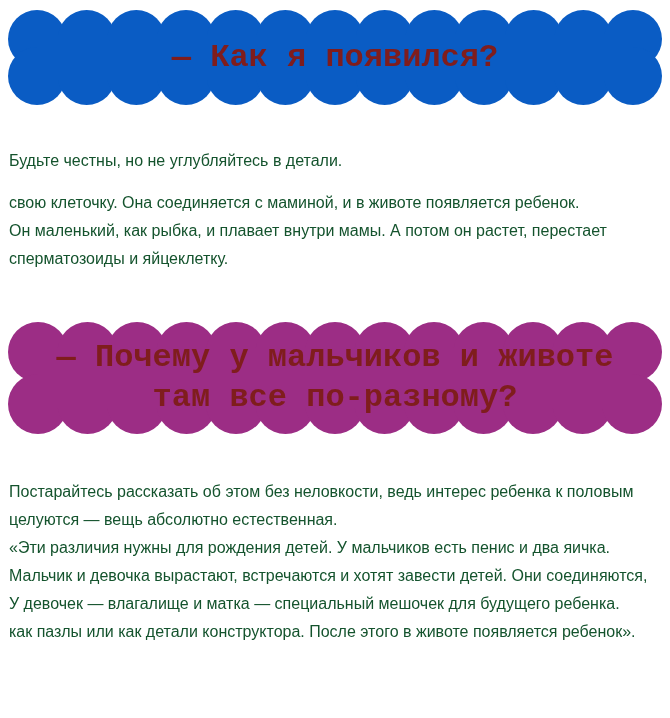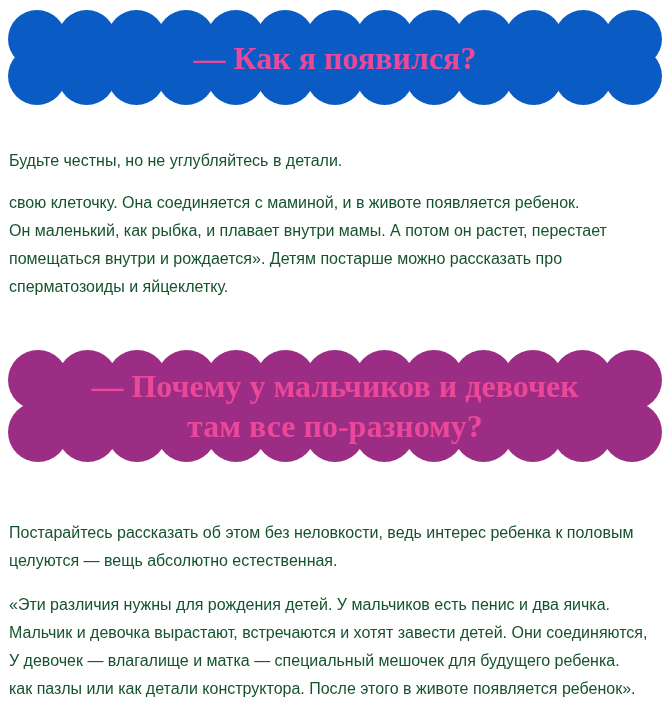--- a/index.html
+++ b/index.html
@@ -22,40 +22,40 @@
     text-align: center;
   }
   .banner .cloud-svg {
     position: absolute;
     left: 0;
     top: 0;
   }
   .banner-title {
     position: relative;
     z-index: 1;
-    font-family: Liberation Serif, serif;
+    font-family: Liberation Mono, monospace;
     font-weight: bold;
     font-size: 32px;
     line-height: 40px;
-    color: #ec4899;
+    color: #7f1d1d;
   }
   #banner-birth { margin-top: 10px; height: 95px; }
   #banner-difference { margin-top: 49px; height: 112px; }
   .body-text {
     margin-left: 9px;
     margin-right: 9px;
     font-size: 16px;
     line-height: 28px;
     color: #14532d;
   }
   .body-text div { white-space: nowrap; }
   #para-birth-advice { margin-top: 42px; }
   #para-birth-quote { margin-top: 14px; }
-  #para-diff-advice { margin-top: 57px; }
-  #para-diff-quote { margin-top: 16px; }
+  #para-diff-advice { margin-top: 44px; }
+  #para-diff-quote { }
 </style>
 </head>
 <body>
 
 <header class="banner" id="banner-birth">
     <svg width="654" height="95" viewBox="0 0 654 95" class="cloud-svg">
       <circle cx="29.0" cy="29" r="29" fill="#0a5cc4"></circle>
       <circle cx="29.0" cy="66" r="29" fill="#0a5cc4"></circle>
       <circle cx="78.7" cy="29" r="29" fill="#0a5cc4"></circle>
       <circle cx="78.7" cy="66" r="29" fill="#0a5cc4"></circle>
@@ -84,21 +84,20 @@
       <rect x="29" y="25" width="596" height="45" fill="#0a5cc4"></rect>
     </svg>
   <div class="banner-title">— Как я появился?</div>
 </header>
 
 <p class="body-text" id="para-birth-advice">Будьте честны, но не углубляйтесь в детали.</p>
 
 <div class="body-text" id="para-birth-quote">
     <div>свою клеточку. Она соединяется с маминой, и в животе появляется ребенок.</div>
     <div>Он маленький, как рыбка, и плавает внутри мамы. А потом он растет, перестает</div>
-    <div>помещаться внутри и рождается». Детям постарше можно рассказать про</div>
     <div>сперматозоиды и яйцеклетку.</div>
   </div>
 
 <header class="banner" id="banner-difference">
     <svg width="654" height="112" viewBox="0 0 654 112" class="cloud-svg">
       <circle cx="30.0" cy="30" r="30" fill="#9c2d85"></circle>
       <circle cx="30.0" cy="82" r="30" fill="#9c2d85"></circle>
       <circle cx="79.5" cy="30" r="30" fill="#9c2d85"></circle>
       <circle cx="79.5" cy="82" r="30" fill="#9c2d85"></circle>
       <circle cx="129.0" cy="30" r="30" fill="#9c2d85"></circle>
@@ -119,21 +118,21 @@
       <circle cx="475.5" cy="82" r="30" fill="#9c2d85"></circle>
       <circle cx="525.0" cy="30" r="30" fill="#9c2d85"></circle>
       <circle cx="525.0" cy="82" r="30" fill="#9c2d85"></circle>
       <circle cx="574.5" cy="30" r="30" fill="#9c2d85"></circle>
       <circle cx="574.5" cy="82" r="30" fill="#9c2d85"></circle>
       <circle cx="624.0" cy="30" r="30" fill="#9c2d85"></circle>
       <circle cx="624.0" cy="82" r="30" fill="#9c2d85"></circle>
       <rect x="30" y="26" width="594" height="60" fill="#9c2d85"></rect>
     </svg>
   <div class="banner-title">
-      <div>— Почему у мальчиков и девочек</div>
+      <div>— Почему у мальчиков и животе</div>
       <div>там все по-разному?</div>
     </div>
 </header>
 
 <div class="body-text" id="para-diff-advice">
     <div>Постарайтесь рассказать об этом без неловкости, ведь интерес ребенка к половым</div>
     <div>целуются — вещь абсолютно естественная.</div>
   </div>
 
 <div class="body-text" id="para-diff-quote">

